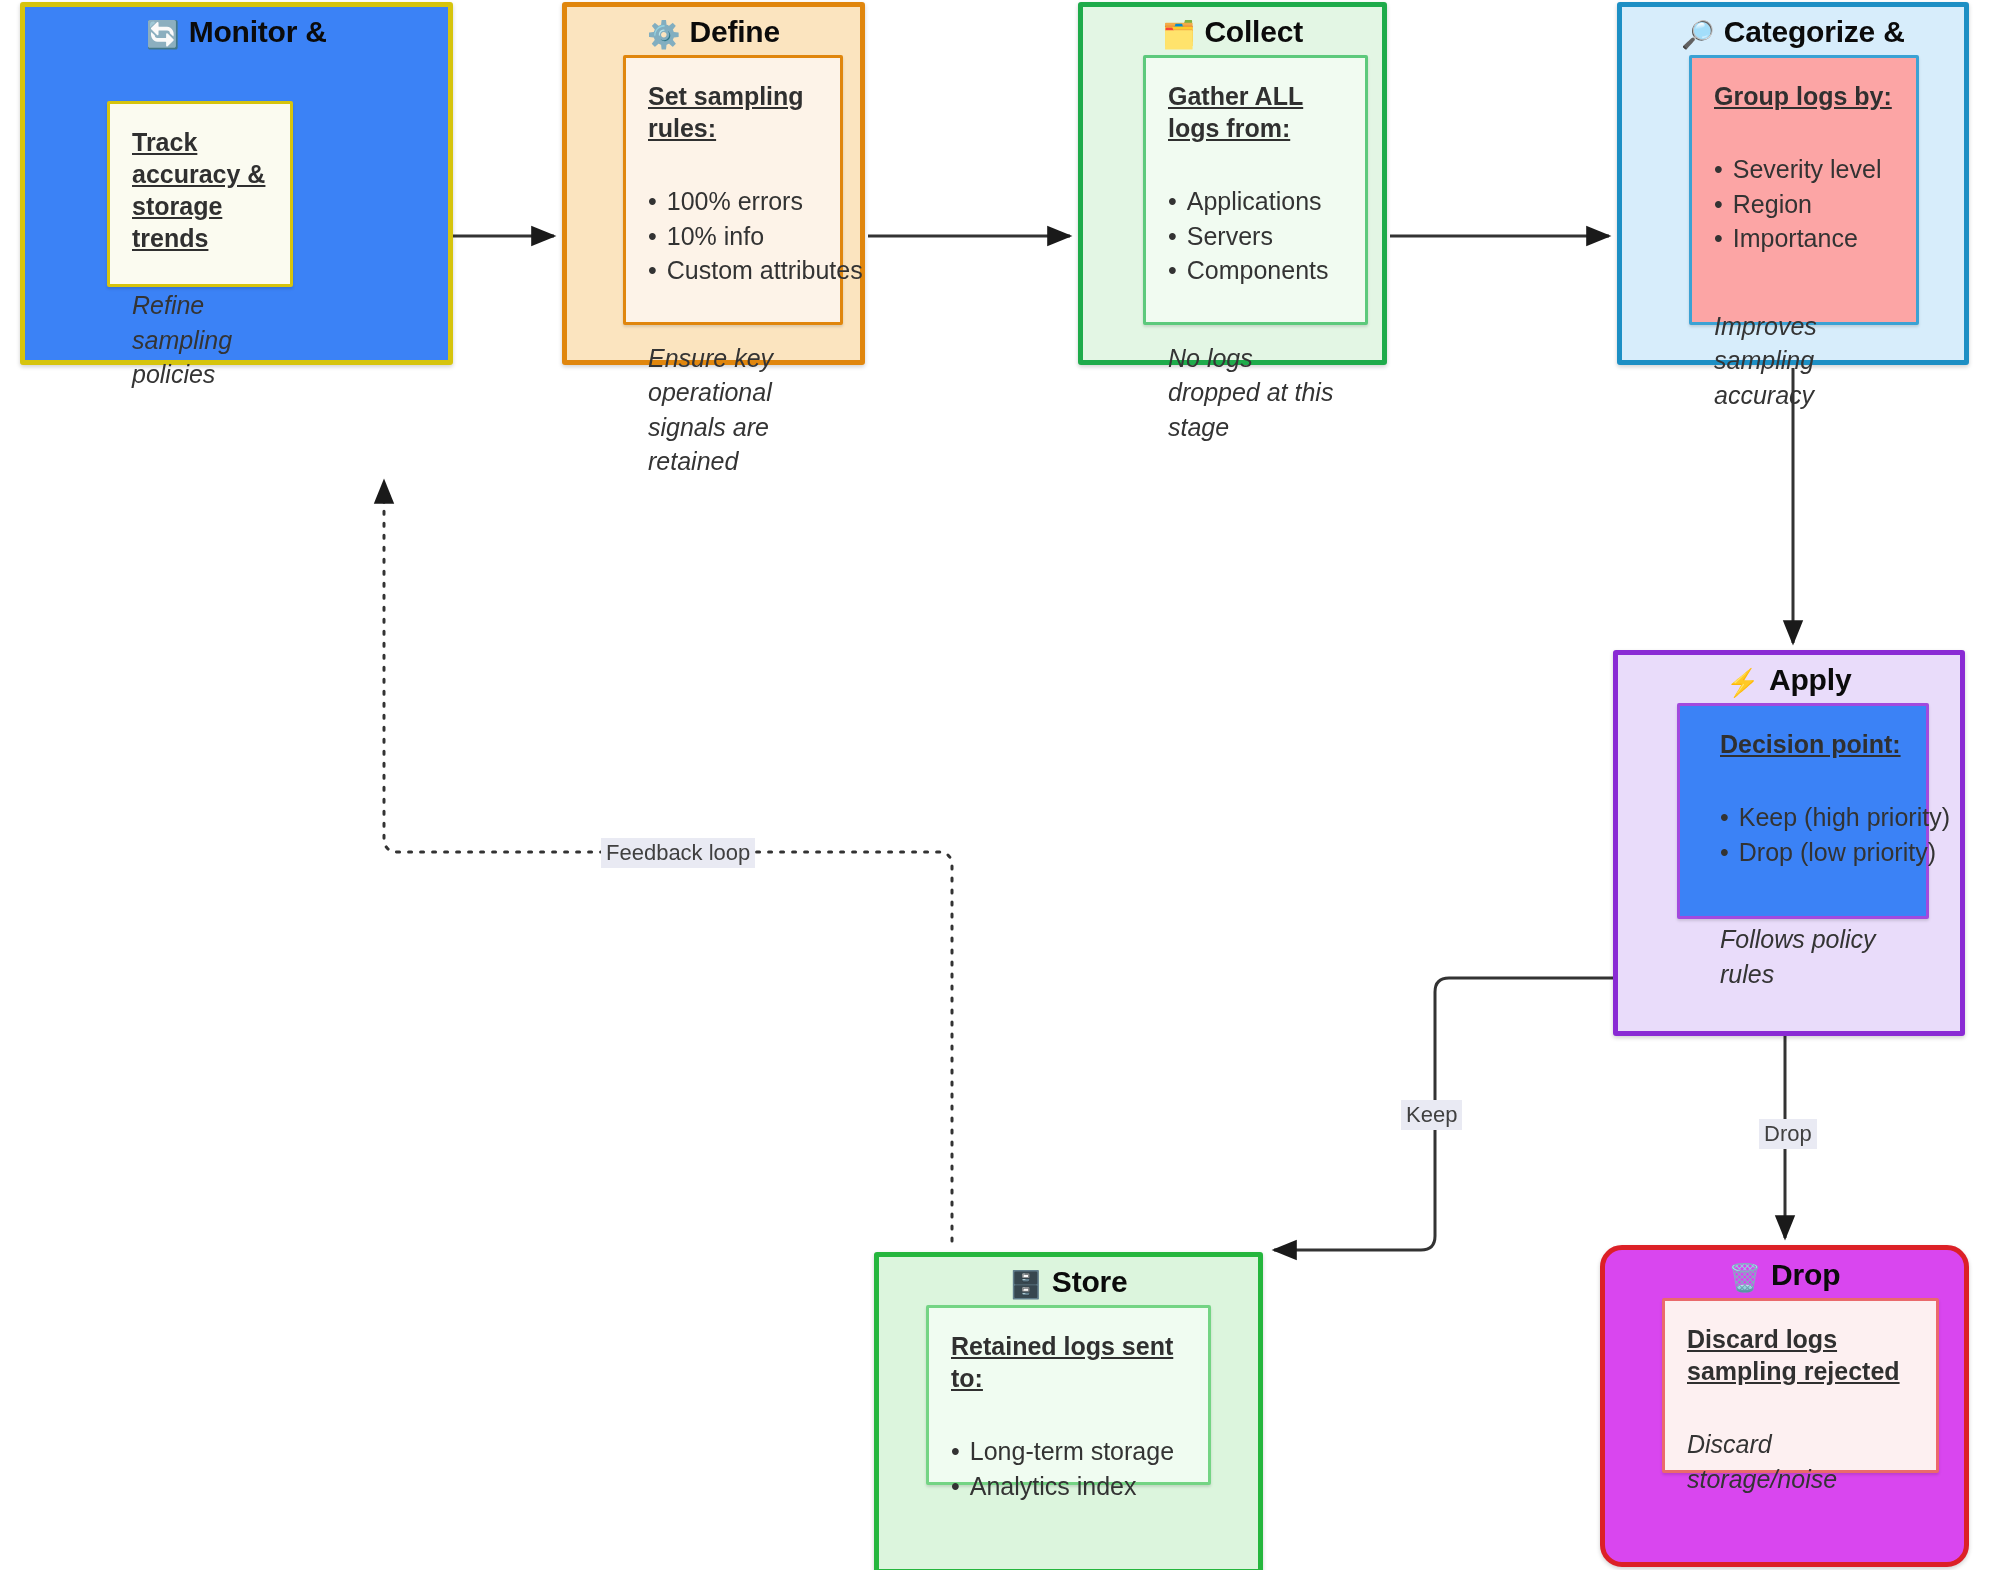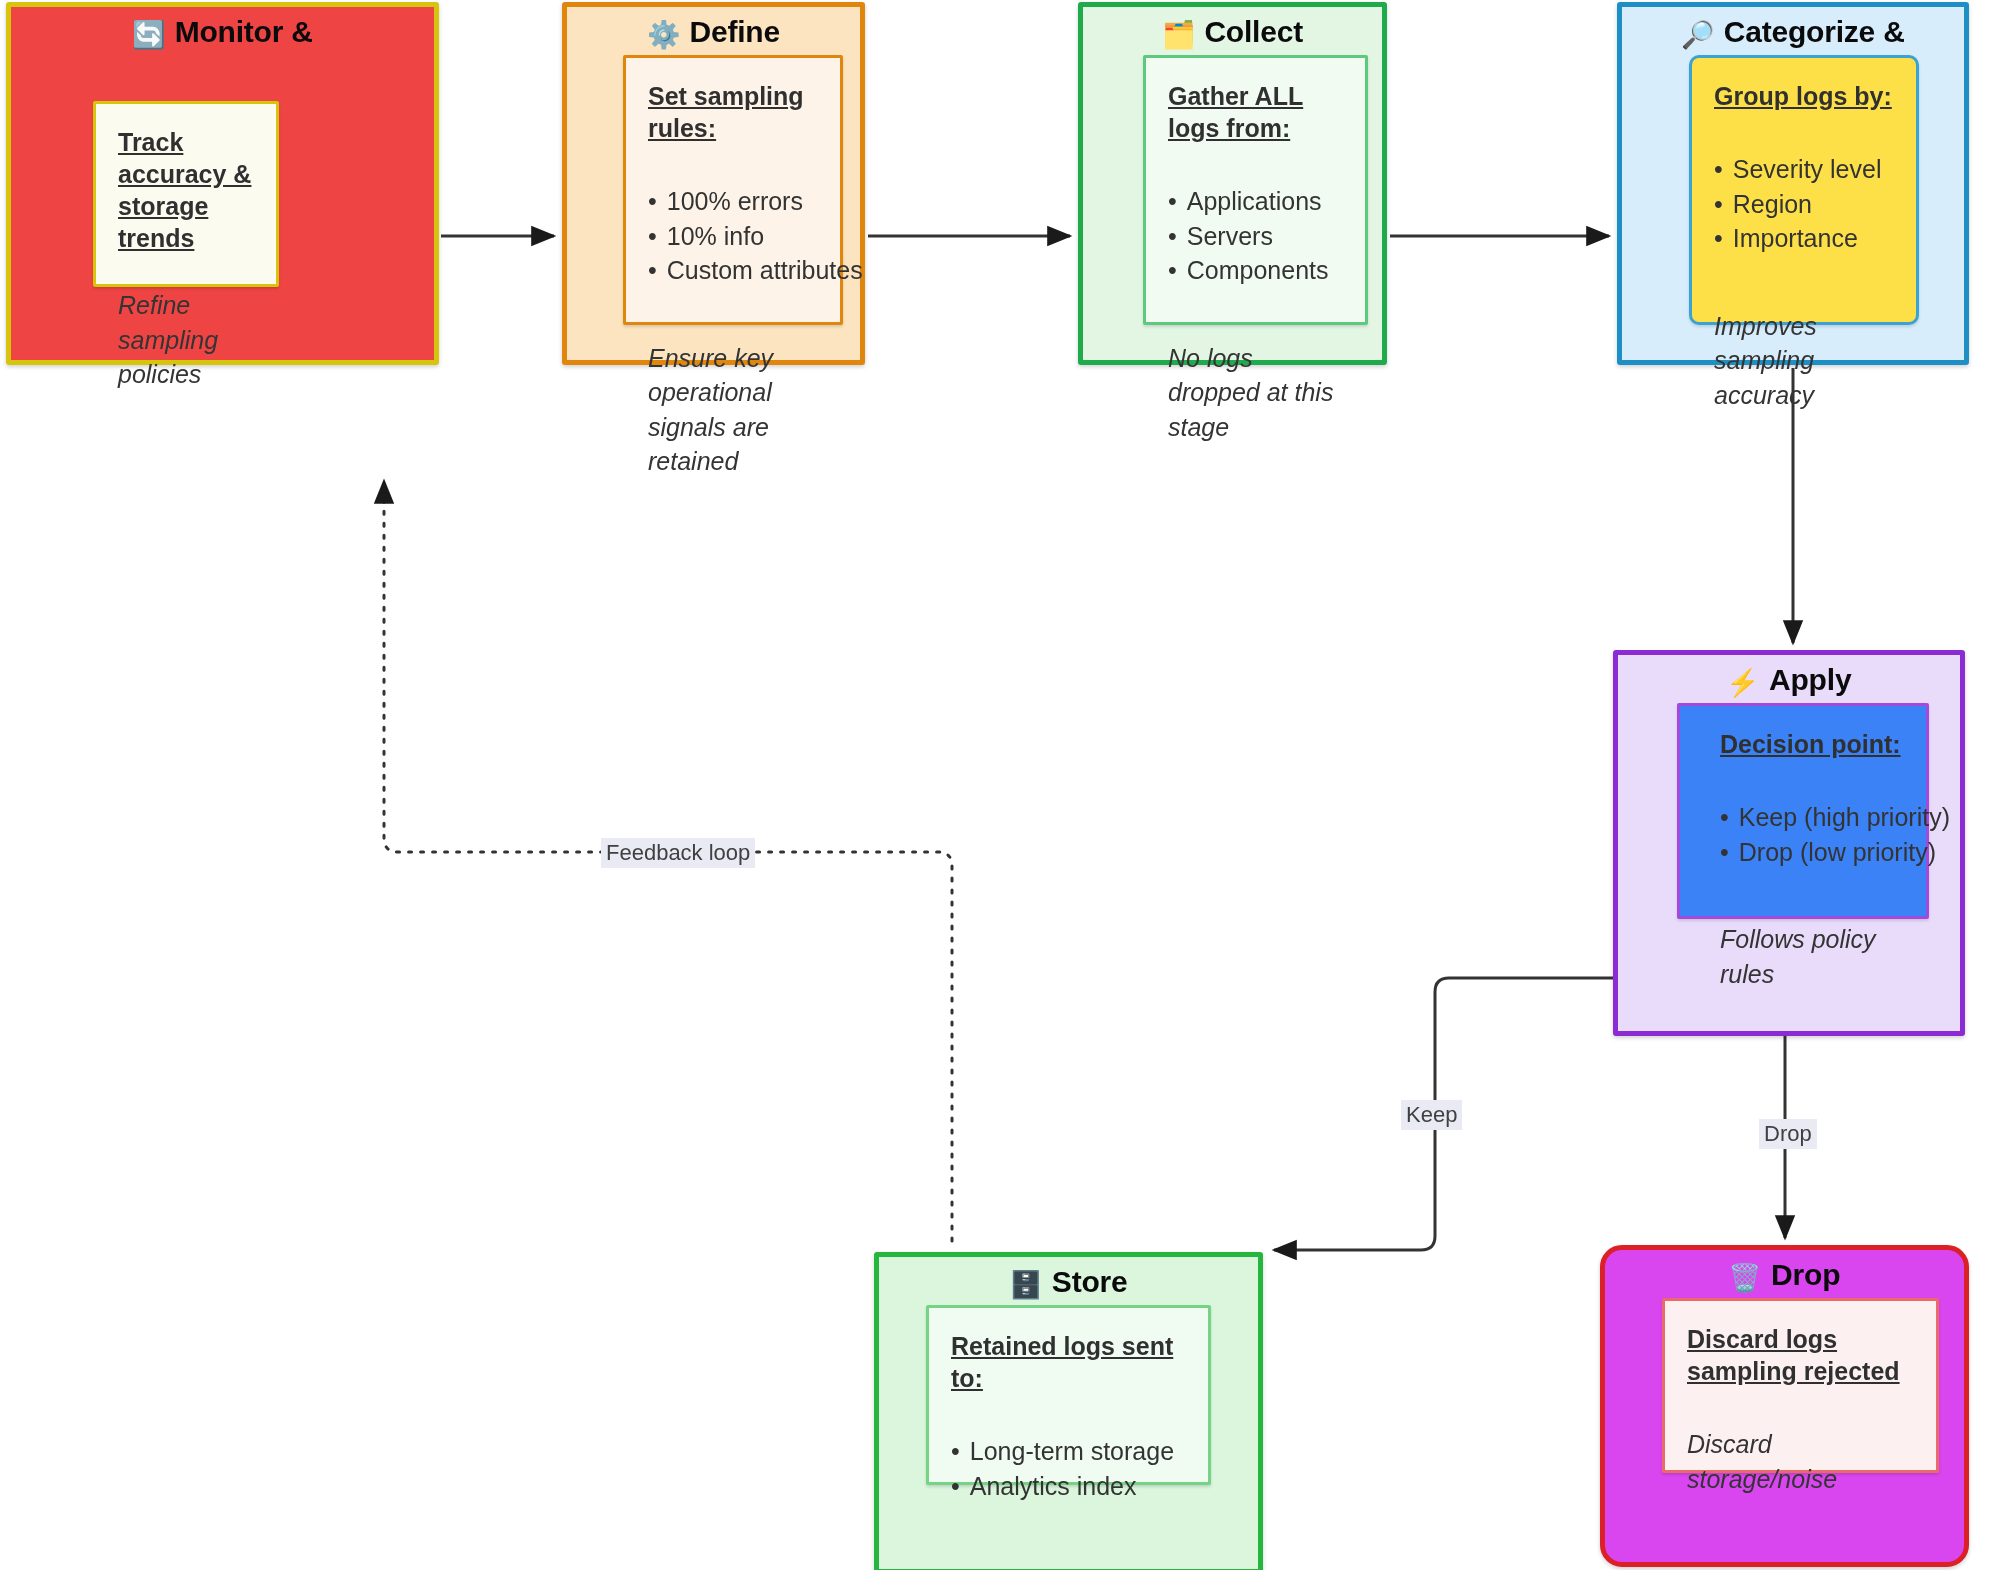--- a/index.html
+++ b/index.html
@@ -80,28 +80,28 @@
   .inner .note {
     font-size: 25px;
     font-style: italic;
     color: #343434;
     line-height: 1.38;
     margin-top: 53px;
   }
   .inner .note.tight { margin-top: 34px; }
 
   
-  .n-monitor   { border-color: #d6c40d; background: #ef4444; }
+  .n-monitor   { border-color: #d6c40d; background: #3b82f6; margin-left: 14px; }
   .n-monitor .inner { border-color: #d6c40d; background: #fbfbf0; }
   .n-define    { border-color: #e0860d; background: #fbe4bf; }
   .n-define .inner { border-color: #e0860d; background: #fdf3e8; }
   .n-collect   { border-color: #1fab4b; background: #e3f6e4; }
   .n-collect .inner { border-color: #5dc97c; background: #f1fbf1; }
   .n-categorize{ border-color: #1d8fc4; background: #d7edfb; }
-  .n-categorize .inner { border-color: #3ba2d4; background: #fde047; border-radius: 10px; }
+  .n-categorize .inner { border-color: #3ba2d4; background: #fca5a5; }
   .n-apply     { border-color: #8a2bd4; background: #e9dcfa; }
   .n-apply .inner { border-color: #a24ade; background: #3b82f6; padding-left: 40px; }
   .n-store     { border-color: #25b63d; background: #dcf5dd; }
   .n-store .inner { border-color: #74d484; background: #f0fcf1; }
   .n-drop      { border-color: #dc2027; background: #d946ef; border-radius: 22px; }
   .n-drop .inner { border-color: #ea6a6c; background: #fdf0f1; }
 
   
   #node-monitor    { left: 6px;    top: 2px;    width: 433px;  height: 363px; }
   #node-monitor .inner   { left: 82px;  top: 94px;  width: 186px; height: 186px; }

